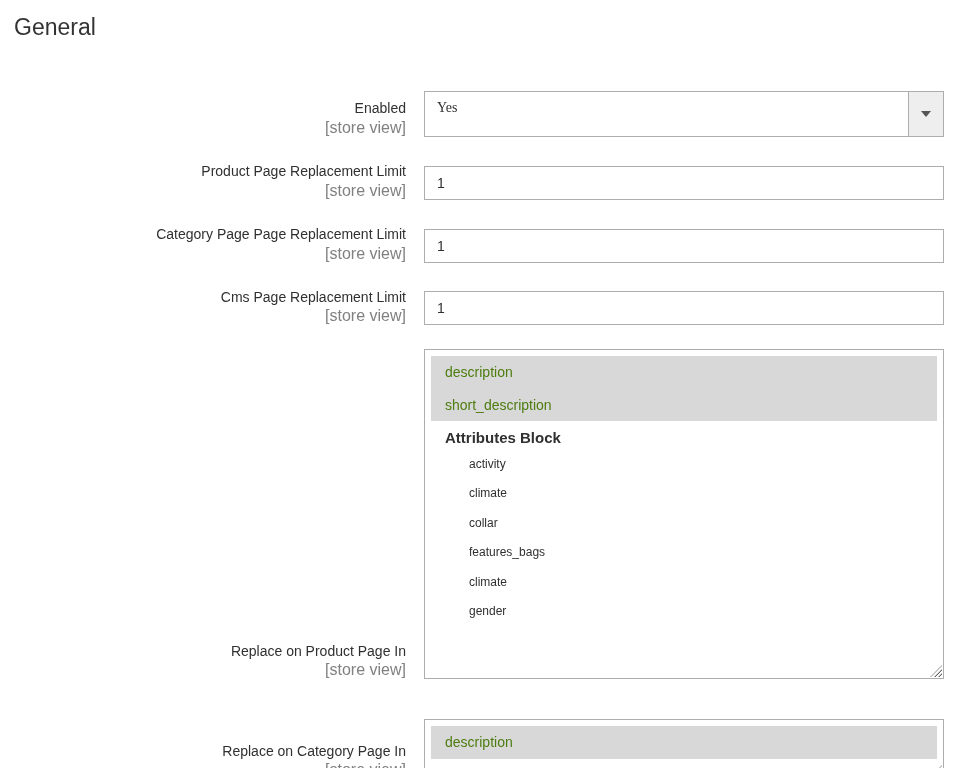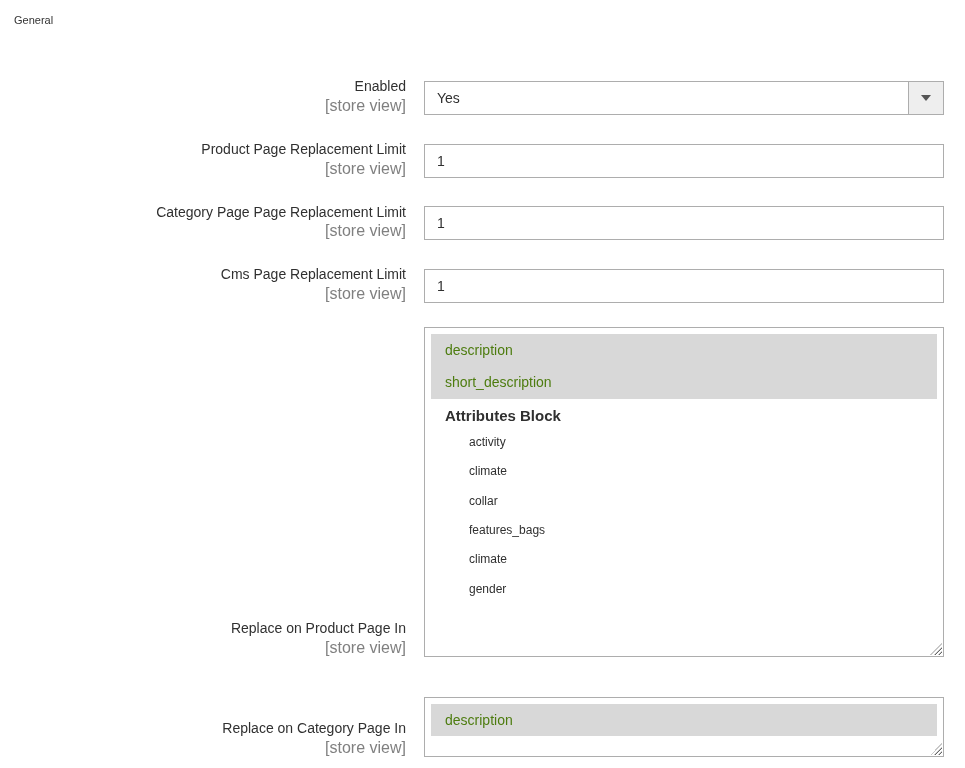--- a/index.html
+++ b/index.html
@@ -9,21 +9,21 @@
     font-family: "Helvetica Neue", Helvetica, Arial, sans-serif;
     color: #303030;
     font-size: 14px;
   }
   .page {
     width: 965px;
     box-sizing: border-box;
     padding: 10px 14px 30px 14px;
   }
   .section-title {
-    font-size: 11px;
+    font-size: 23px;
     color: #333;
     margin: 4px 0 50px 0;
     font-weight: 400;
   }
   .field-row {
     display: flex;
     align-items: flex-end;
     margin-bottom: 24px;
   }
   .field-label-col {
@@ -49,23 +49,24 @@
     flex: 1 1 auto;
     max-width: 520px;
   }
 
   
   .select-wrap {
     display: flex;
     width: 100%;
     border: 1px solid #adadad;
     background: #fff;
-    height: 34px;
+    height: 46px;
     box-sizing: border-box;
     cursor: pointer;
+    font-family: Liberation Serif, serif;
   }
   .select-text {
     flex: 1 1 auto;
     padding: 0 12px;
     line-height: 32px;
     font-size: 14px;
     color: #303030;
   }
   .select-btn {
     flex: 0 0 34px;

